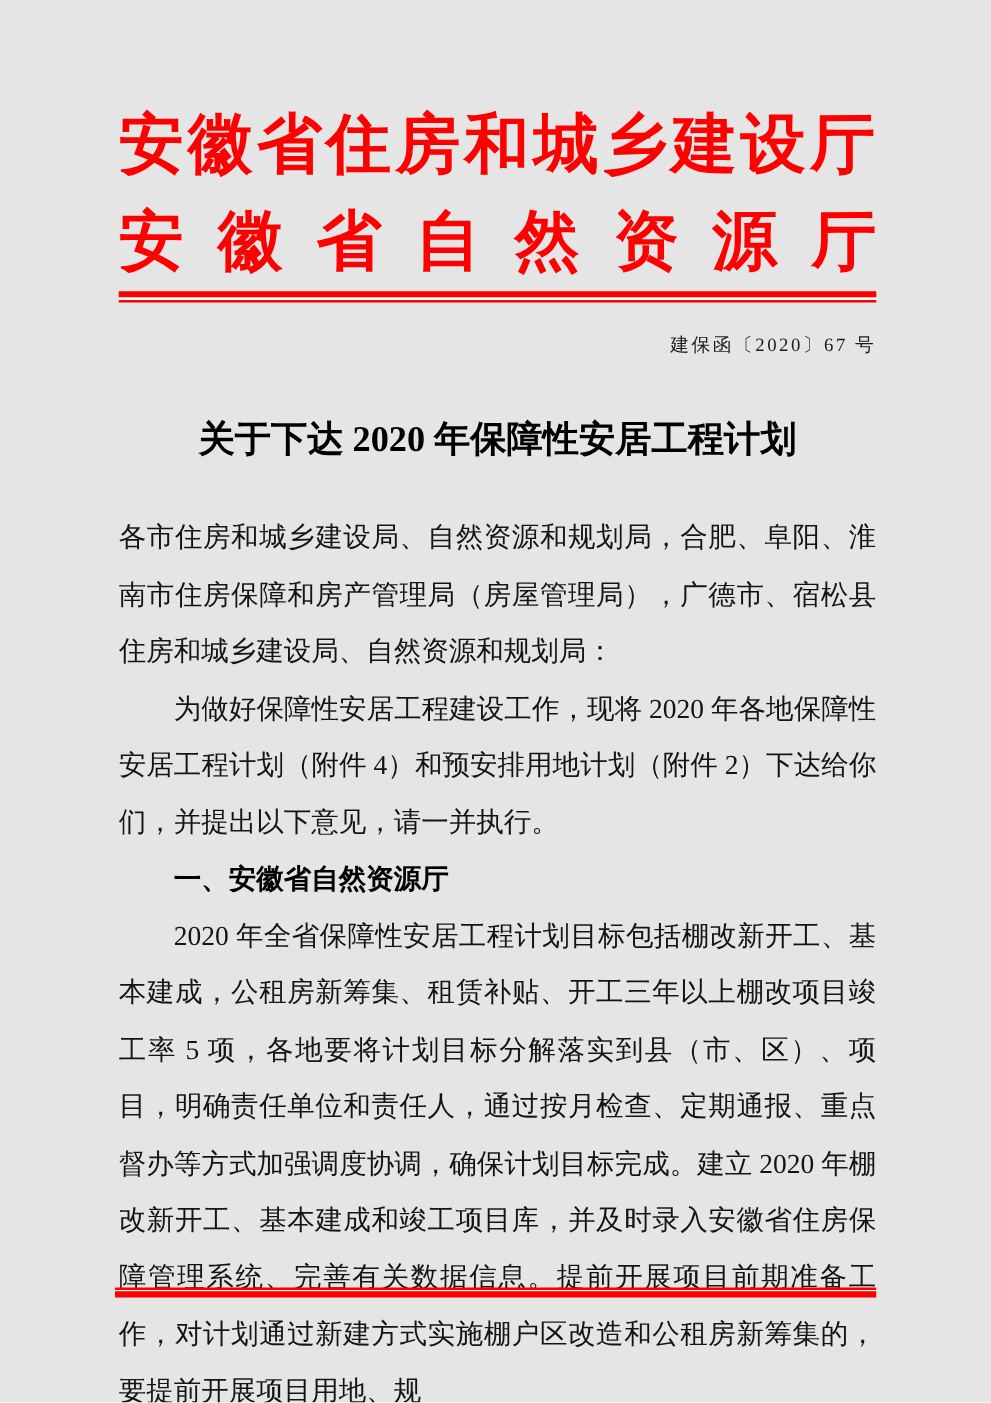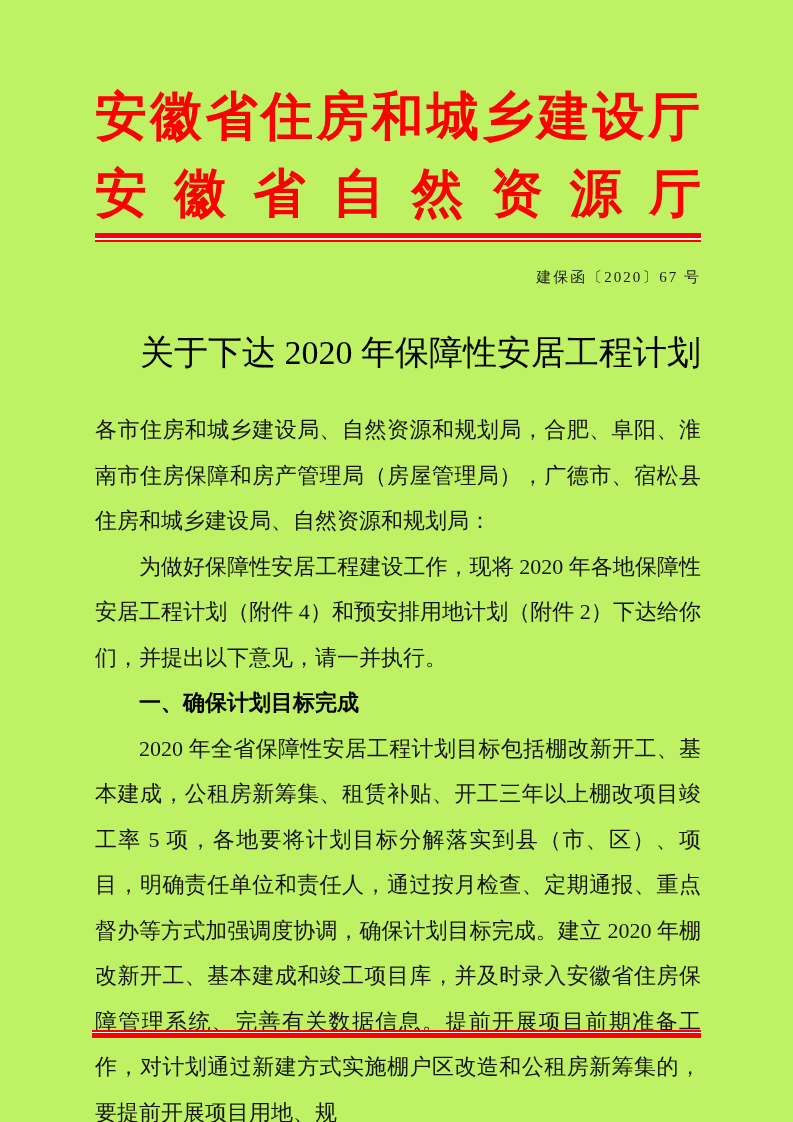--- a/index.html
+++ b/index.html
@@ -1,20 +1,20 @@
 <!DOCTYPE html>
 <html><head>
 <meta charset="utf-8">
 <style>
   html,body{margin:0;padding:0;background:#ffffff;}
   .page{
     position:relative;
     width:793px;height:1122px;
     margin:0 auto;
-    background:#bef264;
+    background:#e5e5e5;
     overflow:hidden;
     font-family:"Liberation Serif","DejaVu Serif",serif;
     color:#111111;
   }
   .content{
     position:absolute;
     left:95px;right:92px;top:0;
   }
   
   .letterhead{padding-top:86px;}
@@ -38,23 +38,23 @@
     margin-top:20px;
     text-align:right;
     font-size:15px;
     line-height:30px;
     letter-spacing:2px;
     color:#1a1a1a;
   }
   
   .title{
     margin-top:40px;
-    text-align:right;
-    font-weight:normal;
-    font-size:34px;
+    text-align:center;
+    font-weight:bold;
+    font-size:29px;
     line-height:41px;
     color:#000000;
   }
   
   .body{
     margin-top:34px;
     font-size:22px;
     line-height:45.5px;
     text-align:justify;
     color:#141414;
@@ -94,21 +94,21 @@
 
     <div class="docnum">建保函〔2020〕67 号</div>
 
     <div class="title">
       <div>关于下达 2020 年保障性安居工程计划</div>
     </div>
 
     <div class="body">
       <p>各市住房和城乡建设局、自然资源和规划局，合肥、阜阳、淮南市住房保障和房产管理局（房屋管理局），广德市、宿松县住房和城乡建设局、自然资源和规划局：</p>
       <p class="indent">为做好保障性安居工程建设工作，现将 2020 年各地保障性安居工程计划（附件 4）和预安排用地计划（附件 2）下达给你们，并提出以下意见，请一并执行。</p>
-      <p class="heading">一、确保计划目标完成</p>
+      <p class="heading">一、安徽省自然资源厅</p>
       <p class="indent">2020 年全省保障性安居工程计划目标包括棚改新开工、基本建成，公租房新筹集、租赁补贴、开工三年以上棚改项目竣工率 5 项，各地要将计划目标分解落实到县（市、区）、项目，明确责任单位和责任人，通过按月检查、定期通报、重点督办等方式加强调度协调，确保计划目标完成。建立 2020 年棚改新开工、基本建成和竣工项目库，并及时录入安徽省住房保障管理系统、完善有关数据信息。提前开展项目前期准备工作，对计划通过新建方式实施棚户区改造和公租房新筹集的，要提前开展项目用地、规</p>
     </div>
 
   </div>
 
   <div class="bottom-rule">
     <div class="thin"></div>
     <div class="gap"></div>
     <div class="thick"></div>
   </div>

